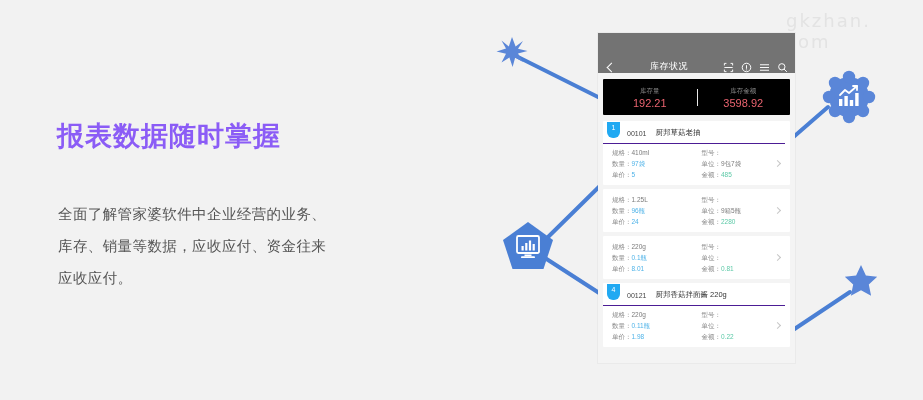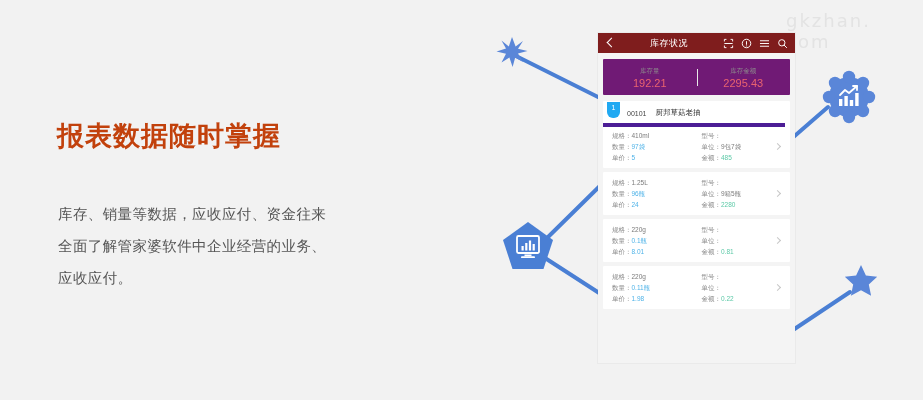--- a/index.html
+++ b/index.html
@@ -15,21 +15,21 @@
   .watermark{
     position:absolute;left:786px;top:10px;
     font-size:18px;letter-spacing:2px;color:#e3e3e3;
     font-family:"DejaVu Sans",sans-serif;
     user-select:none;
   }
 
   
   .headline{
     position:absolute;left:57px;top:118px;
-    font-size:27px;font-weight:bold;color:#c2410c;
+    font-size:27px;font-weight:bold;color:#8b5cf6;
     letter-spacing:1px;white-space:nowrap;
   }
   .body-copy{
     position:absolute;left:58px;top:198px;width:320px;
     font-size:14.5px;color:#555;line-height:32px;
     letter-spacing:.4px;
   }
   .body-copy p{margin:0;}
 
   
@@ -38,43 +38,43 @@
 
   
   .phone{
     position:absolute;left:598px;top:33px;
     width:197px;height:330px;
     background:#f4f4f4;
     box-shadow:0 0 0 1px rgba(0,0,0,.03);
     overflow:hidden;
   }
   .phone-header{
-    height:20px;background:#7f1d1d;
-    display:flex;align-items:center;
+    height:40px;background:#737373;
+    display:flex;align-items:flex-end;
     padding:0 7px;box-sizing:border-box;
   }
   .back-chevron{
     width:11px;height:11px;flex:0 0 auto;
     position:relative;
   }
   .back-chevron::before{
     content:"";position:absolute;left:3px;top:1.5px;
     width:6px;height:6px;border-left:1.6px solid #fff;
     border-bottom:1.6px solid #fff;transform:rotate(45deg);
   }
   .ph-title{
     color:#fff;font-size:9px;margin-left:34px;
     letter-spacing:.5px;white-space:nowrap;
   }
   .ph-icons{margin-left:auto;display:flex;align-items:center;gap:7px;}
   .ph-icons svg{display:block;}
 
   
   .summary{
-    margin:6px 5px 6px 5px;background:#701a75;
+    margin:6px 5px 6px 5px;background:#000000;
     height:36px;display:flex;align-items:center;
     border-radius:1px;
     justify-content:space-between;
   }
   .sum-cell{
     flex:1;text-align:center;position:relative;
   }
   .sum-cell + .sum-cell::before{
     content:"";position:absolute;left:0;top:4px;bottom:4px;
     width:1px;background:#e8e8e8;
@@ -83,21 +83,21 @@
   .sum-value{font-size:11px;color:#e9636f;line-height:14px;}
 
   
   .list{margin:6px 5px 0 5px;}
   .row{
     background:#fff;margin-bottom:4px;position:relative;
     padding:5px 5px 5px 0;border-radius:1px;
   }
   .row-head{
     display:flex;align-items:center;height:14px;margin-bottom:3px;
-    border-bottom:4px solid #4c1d95;padding-bottom:3px;
+    border-bottom:1px solid #4c1d95;padding-bottom:3px;
   }
   .badge{
     width:13px;height:16px;background:#20a9f2;color:#fff;
     font-size:7px;display:flex;align-items:flex-start;
     justify-content:center;padding-top:2px;box-sizing:border-box;
     border-radius:0 0 6px 6px;margin-left:4px;flex:0 0 auto;
     margin-top:-6px;
   }
   .row-code{font-size:7px;color:#444;margin-left:7px;}
   .row-name{font-size:7.5px;color:#333;margin-left:9px;white-space:nowrap;}
@@ -121,22 +121,22 @@
 </style>
 </head>
 <body>
 
 <div class="stage">
 
   <div class="watermark">gkzhan. com</div>
 
   <div class="headline">报表数据随时掌握</div>
   <div class="body-copy">
+    <p>全面了解管家婆软件中企业经营的业务、</p>
     <p>库存、销量等数据，应收应付、资金往来</p>
-    <p>全面了解管家婆软件中企业经营的业务、</p>
     <p>应收应付。</p>
   </div>
 
   <svg class="deco" viewBox="0 0 923 400">
     <g stroke="#4a7fd4" stroke-width="4" fill="none" stroke-linecap="round">
       <line x1="516" y1="56" x2="604" y2="100"></line>
       <line x1="545" y1="240" x2="608" y2="178"></line>
       <line x1="545" y1="258" x2="610" y2="300"></line>
       <line x1="790" y1="140" x2="828" y2="107"></line>
       <line x1="793" y1="330" x2="850" y2="292"></line>
@@ -215,21 +215,21 @@
       </div>
     </div>
 
     <div class="summary">
       <div class="sum-cell">
         <div class="sum-label">库存量</div>
         <div class="sum-value">192.21</div>
       </div>
       <div class="sum-cell">
         <div class="sum-label">库存金额</div>
-        <div class="sum-value">2295.43</div>
+        <div class="sum-value">3598.92</div>
       </div>
     </div>
 
     <div class="list" id="item-list">
         <div class="row">
           <div class="row-head">
             <div class="badge">1</div>
             <div class="row-code">00101</div>
             <div class="row-name">厨邦草菇老抽</div>
           </div>
@@ -271,20 +271,25 @@
             </div>
             <div class="col right">
               <div class="kv"><span>型号：</span><span class="v dark"></span></div>
               <div class="kv"><span>单位：</span><span class="v dark"></span></div>
               <div class="kv"><span>金额：</span><span class="v green">0.81</span></div>
             </div>
             <div class="row-arrow"></div>
           </div>
         </div>
         <div class="row">
+          <div class="row-head">
+            <div class="badge">4</div>
+            <div class="row-code">00121</div>
+            <div class="row-name">厨邦香菇拌面酱 220g</div>
+          </div>
           <div class="row-body">
             <div class="col">
               <div class="kv"><span>规格：</span><span class="v dark">220g</span></div>
               <div class="kv"><span>数量：</span><span class="v blue">0.11瓶</span></div>
               <div class="kv"><span>单价：</span><span class="v blue">1.98</span></div>
             </div>
             <div class="col right">
               <div class="kv"><span>型号：</span><span class="v dark"></span></div>
               <div class="kv"><span>单位：</span><span class="v dark"></span></div>
               <div class="kv"><span>金额：</span><span class="v green">0.22</span></div>

